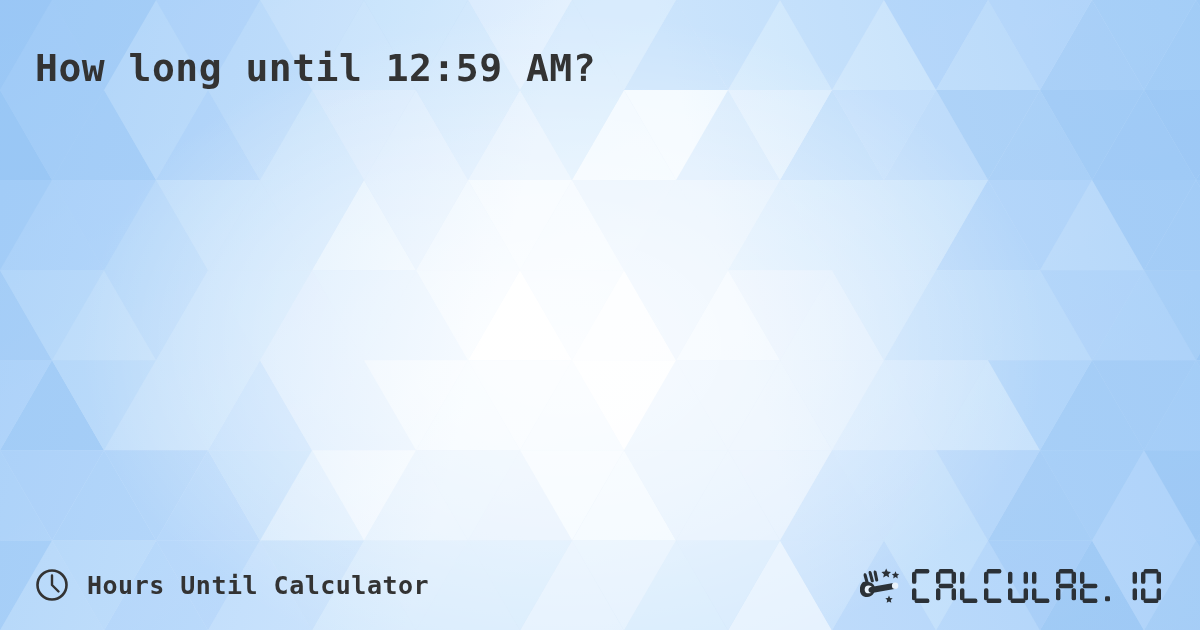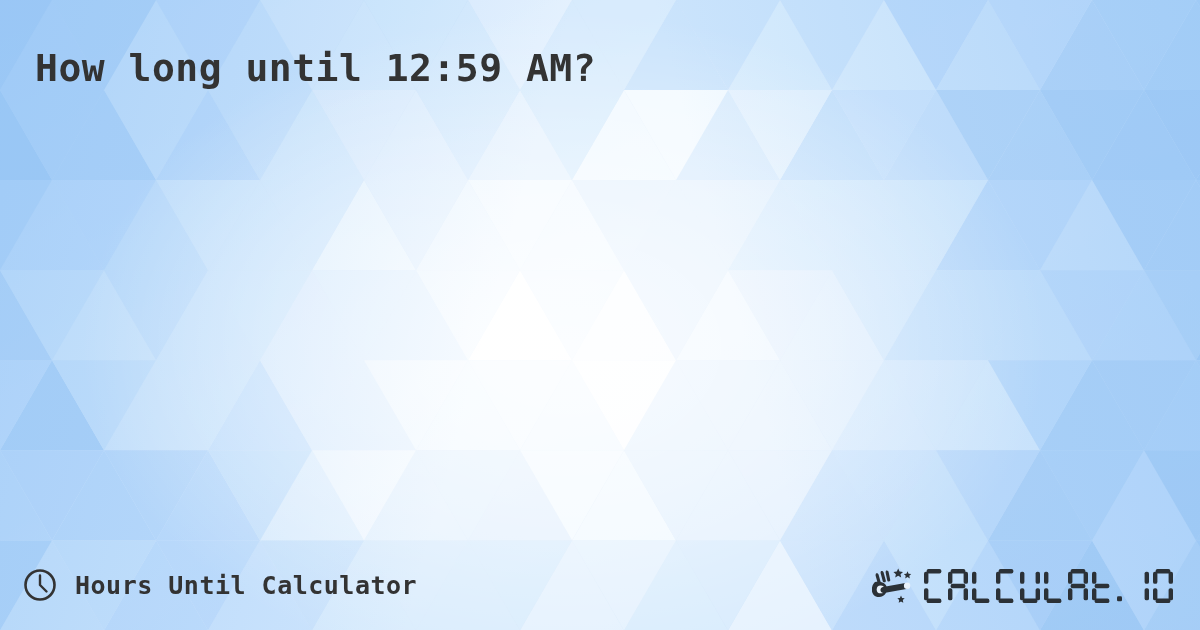--- a/index.html
+++ b/index.html
@@ -59,21 +59,21 @@
     line-height:38px;
     letter-spacing:.2px;
   }
 
   
   .footer {
     position:absolute;
     left:0; right:0;
     bottom:22px;
     height:46px;
-    padding:0 23px;
+    padding:0 35px;
     display:flex;
     align-items:center;
     justify-content:space-between;
   }
 
   .brand-left {
     display:flex;
     align-items:center;
     gap:18px;
   }

